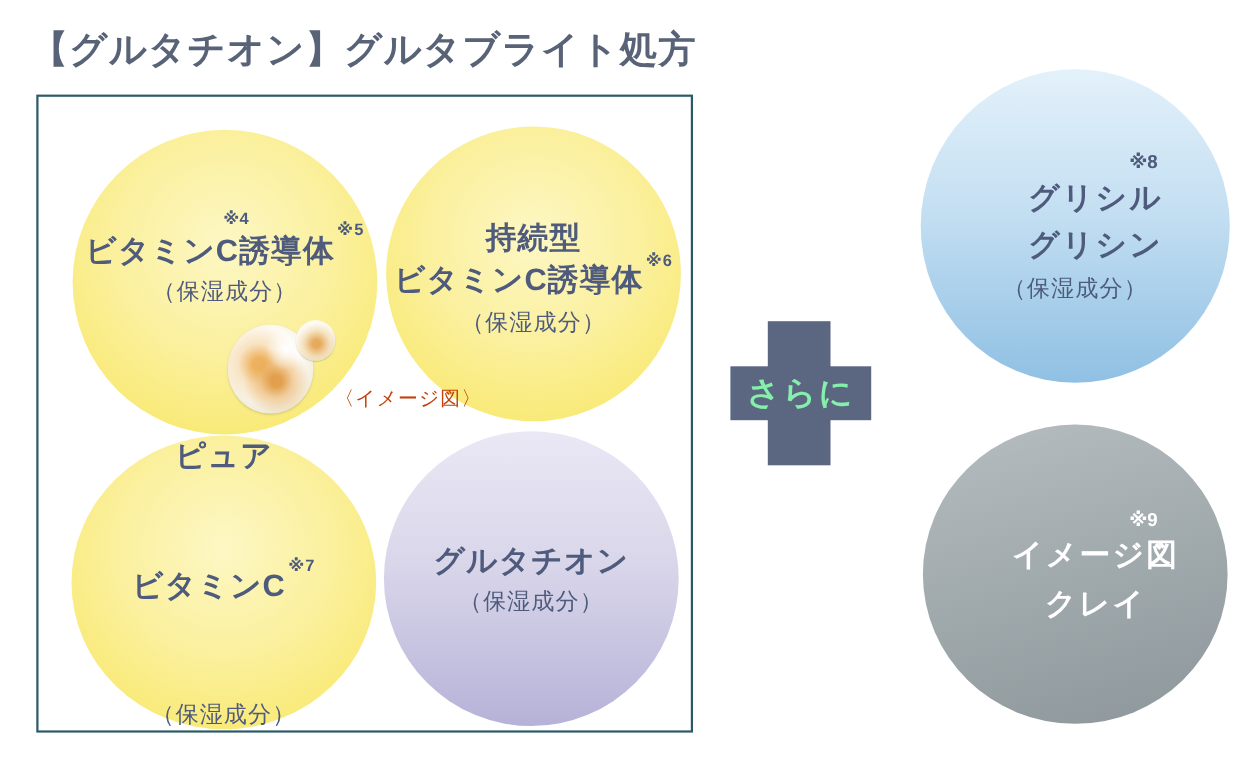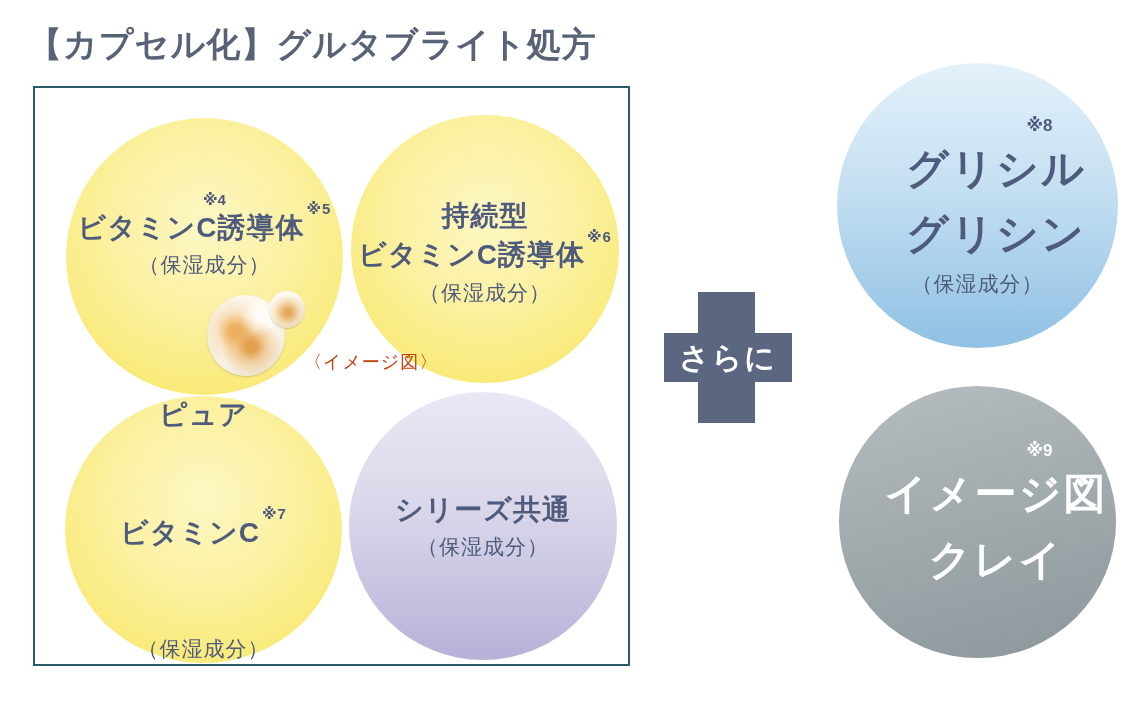--- a/index.html
+++ b/index.html
@@ -46,21 +46,21 @@
   .c2{left:351px;top:115px;width:268px;height:268px;padding-top:6px;}
   .c3{left:65px;top:396px;width:277px;height:267px;justify-content:space-between;}
   .c4{left:349px;top:392px;width:268px;height:268px;}
   .c-blue{left:837px;top:63px;width:281px;height:285px;padding-top:4px;}
   .c-gray{left:839px;top:386px;width:277px;height:272px;padding-bottom:10px;}
 
   .main-line{
     font-size:28px;font-weight:bold;line-height:1.38;letter-spacing:1px;white-space:nowrap;
   }
   .big-line{
-    font-size:42px;font-weight:bold;line-height:1.55;letter-spacing:2px;white-space:nowrap;margin-left:37px;
+    font-size:28px;font-weight:bold;line-height:1.55;letter-spacing:2px;white-space:nowrap;margin-left:37px;
   }
   .note-line{
     font-size:21px;font-weight:500;letter-spacing:1px;margin-top:4px;white-space:nowrap;
   }
   .ref-top{
     font-size:15px;font-weight:bold;line-height:1;display:block;transform:translateX(10px);
     margin-bottom:2px;
   }
   .ref-top-right{
     font-size:17px;font-weight:bold;line-height:1;display:block;transform:translateX(62px);
@@ -69,21 +69,21 @@
   sup.ref{
     font-size:15px;font-weight:bold;position:relative;top:-12px;margin-left:2px;
   }
 
   
   .plus{left:664px;top:292px;width:128px;height:131px;}
   .plus-v{position:absolute;left:34px;top:0;width:57px;height:131px;background:#5b6780;}
   .plus-h{position:absolute;left:0;top:41px;width:128px;height:49px;background:#5b6780;
     display:flex;align-items:center;justify-content:center;}
   .plus-label{
-    color:#ffffff;font-size:30px;font-weight:bold;letter-spacing:2px;line-height:1;white-space:nowrap;
+    color:#86efac;font-size:30px;font-weight:bold;letter-spacing:2px;line-height:1;white-space:nowrap;
   }
 
   
   .capsule-big{
     left:207px;top:295px;width:78px;height:81px;border-radius:50%;
     background:
       radial-gradient(circle at 68% 28%, rgba(255,255,255,.95) 0%, rgba(255,255,255,0) 24%),
       radial-gradient(circle at 57% 64%, rgba(220,138,40,.78) 7%, rgba(231,168,85,.5) 22%, rgba(246,235,210,0) 44%),
       radial-gradient(circle at 36% 44%, rgba(236,166,70,.85) 8%, rgba(243,206,150,.55) 27%, rgba(255,255,255,0) 52%),
       radial-gradient(circle at 45% 40%, #ffffff 0%, #fdfaf2 45%, #f2ecdc 72%, #e2d9c2 92%, #d4cab2 100%);
@@ -97,21 +97,21 @@
     box-shadow:0 1px 1px rgba(150,140,110,.4);
   }
   .image-caption{
     left:304px;top:350px;font-size:18px;font-weight:500;color:#c2410c;
     letter-spacing:1px;white-space:nowrap;
   }
 </style>
 </head>
 <body>
 
-<div class="abs page-title">【カプセル化】グルタブライト処方</div>
+<div class="abs page-title">【グルタチオン】グルタブライト処方</div>
 
 <div class="abs formula-box"></div>
 
 <div class="abs circle yellow c1">
   <span class="ref-top">※4</span>
   <div class="main-line"><span>ビタミンC誘導体</span><sup class="ref">※5</sup></div>
   <div class="note-line">（保湿成分）</div>
 </div>
 
 <div class="abs circle yellow c2">
@@ -120,21 +120,21 @@
   <div class="note-line">（保湿成分）</div>
 </div>
 
 <div class="abs circle yellow c3">
   <div class="main-line">ピュア</div>
   <div class="main-line"><span>ビタミンC</span><sup class="ref">※7</sup></div>
   <div class="note-line">（保湿成分）</div>
 </div>
 
 <div class="abs circle purple c4">
-  <div class="main-line">シリーズ共通</div>
+  <div class="main-line">グルタチオン</div>
   <div class="note-line">（保湿成分）</div>
 </div>
 
 <div class="abs capsule-big"></div>
 <div class="abs capsule-small"></div>
 <div class="abs image-caption">〈イメージ図〉</div>
 
 <div class="abs plus">
   <div class="plus-v"></div>
   <div class="plus-h">

